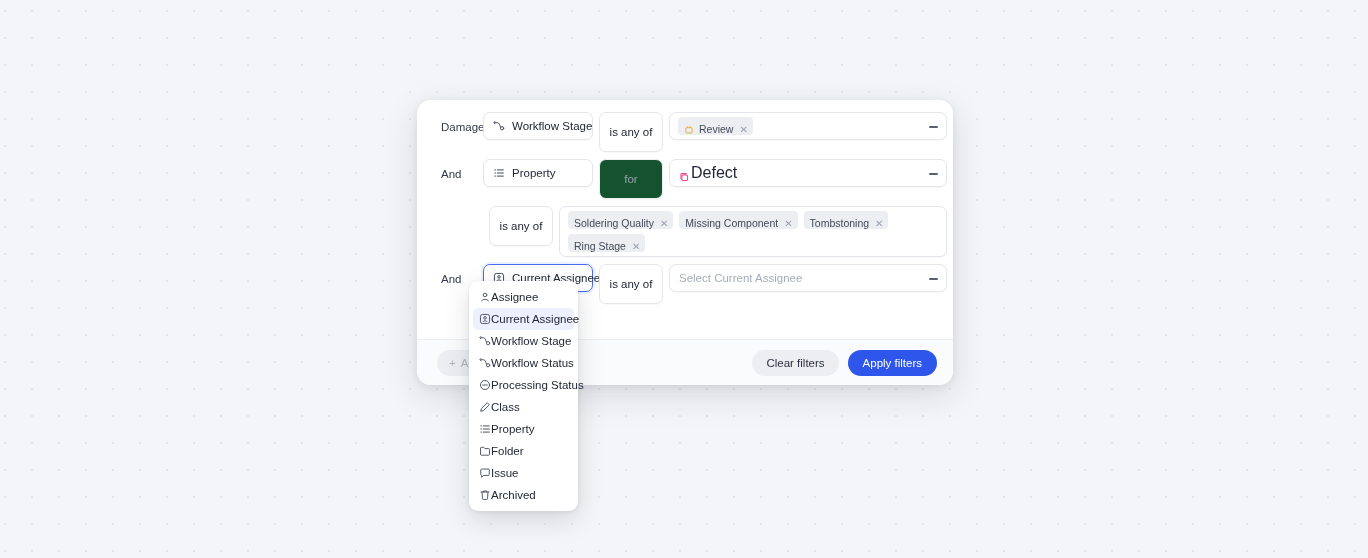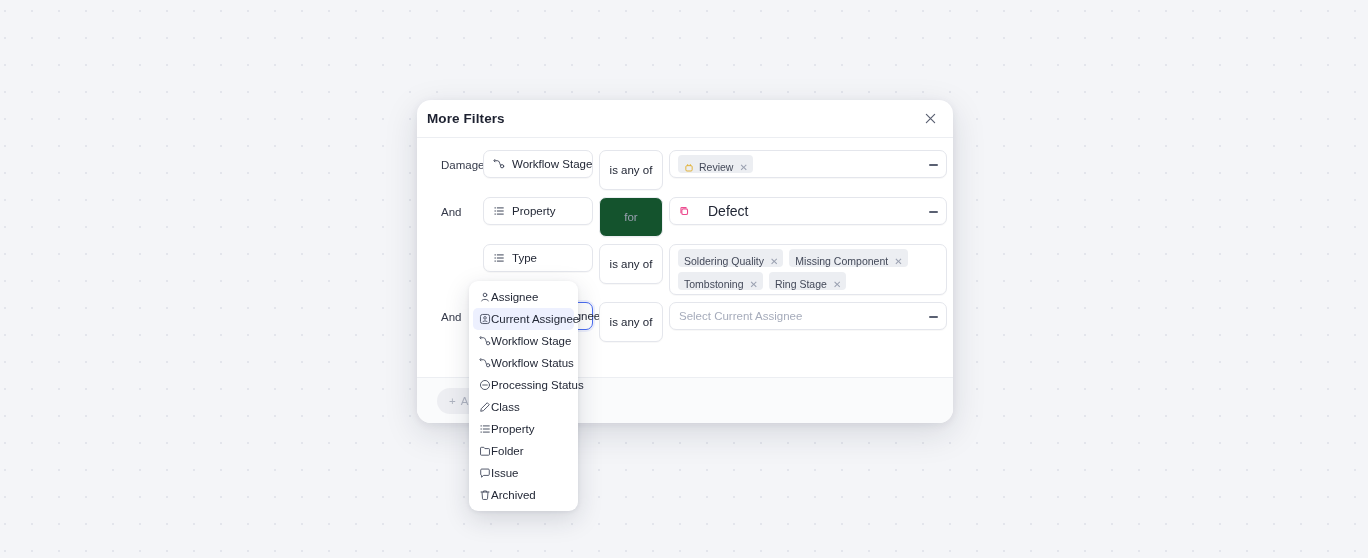--- a/index.html
+++ b/index.html
@@ -156,23 +156,23 @@
     color: #9aa0b0;
     font-size: 10px;
     cursor: pointer;
     line-height: 1;
     margin-left: 1px;
   }
   .chip-icon { width:10px; height:10px; display:block; flex:0 0 10px; }
 
   .inline-val {
     display: inline-flex;
-    align-items: center;
-    gap: 19px;
-    font-size: 14px;
+    align-items: flex-end;
+    gap: 2px;
+    font-size: 16px;
     color: #222735;
   }
 
   .rm-btn {
     position: absolute;
     right: 14px;
     top: 9px;
     width: 12px;
     height: 12px;
     display: flex; align-items: center; justify-content: center;
@@ -259,28 +259,20 @@
   }
   .dd-item.selected { background: #edf0fe; }
   .dd-icon { width: 12px; height: 12px; flex: 0 0 12px; display:block; color:#4a5163; }
   svg { display: block; }
 </style>
 </head>
 <body>
 
 <div class="modal">
 
-  <div class="modal-header">
-    <span class="modal-title">More Filters</span>
-    <div class="close-btn">
-      <svg width="11" height="11" viewBox="0 0 12 12" fill="none" stroke="currentColor" stroke-width="1.3" stroke-linecap="round">
-        <path d="M1.5 1.5 L10.5 10.5 M10.5 1.5 L1.5 10.5"></path>
-      </svg>
-    </div>
-  </div>
 
   <div class="modal-body">
 
     <div class="frow">
       <div class="conj">Damage</div>
       <div class="field-sel">
         <span class="dd-icon">
           <svg width="12" height="12" viewBox="0 0 14 14" fill="none" stroke="#3a4154" stroke-width="1.1" stroke-linecap="round" stroke-linejoin="round">
             <circle cx="10.6" cy="9.6" r="1.9"></circle>
             <path d="M2 3.2 L5.4 3.2 C7.2 3.2 7.6 5.6 8.7 8.4"></path>
@@ -330,29 +322,20 @@
           <span>Defect</span>
         </span>
       </div>
       <div class="rm-btn">
           <i></i>
         </div>
     </div>
 
     <div class="frow">
       <div class="conj"></div>
-      <div class="field-sel">
-        <span class="dd-icon">
-          <svg width="12" height="12" viewBox="0 0 14 14" fill="none" stroke="#3a4154" stroke-width="1.15" stroke-linecap="round">
-            <path d="M5 3.4 H12 M5 7 H12 M5 10.6 H12"></path>
-            <path d="M2.2 3.4 H2.9 M2.2 7 H2.9 M2.2 10.6 H2.9"></path>
-          </svg>
-        </span>
-        <span>Type</span>
-      </div>
       <div class="op-sel">is any of</div>
       <div class="val-box">
         <span class="chip">
           <span>Soldering Quality</span>
           <span class="x">✕</span>
         </span>
         <span class="chip">
           <span>Missing Component</span>
           <span class="x">✕</span>
         </span>
@@ -388,20 +371,24 @@
         </div>
     </div>
 
   </div>
 
   <div class="modal-footer">
     <div class="add-btn">
       <span>+</span>
       <span>Add</span>
     </div>
+    <div class="footer-right">
+      <div class="btn-clear">Clear filters</div>
+      <div class="btn-apply">Apply filters</div>
+    </div>
   </div>
 </div>
 
 <div class="dropdown">
 
   <div class="dd-item">
     <span class="dd-icon">
       <svg width="12" height="12" viewBox="0 0 14 14" fill="none" stroke="#4a5163" stroke-width="1.1" stroke-linejoin="round" stroke-linecap="round">
         <circle cx="7" cy="4.6" r="2.1"></circle>
         <path d="M3 11.6 C3.6 9 10.4 9 11 11.6"></path>

